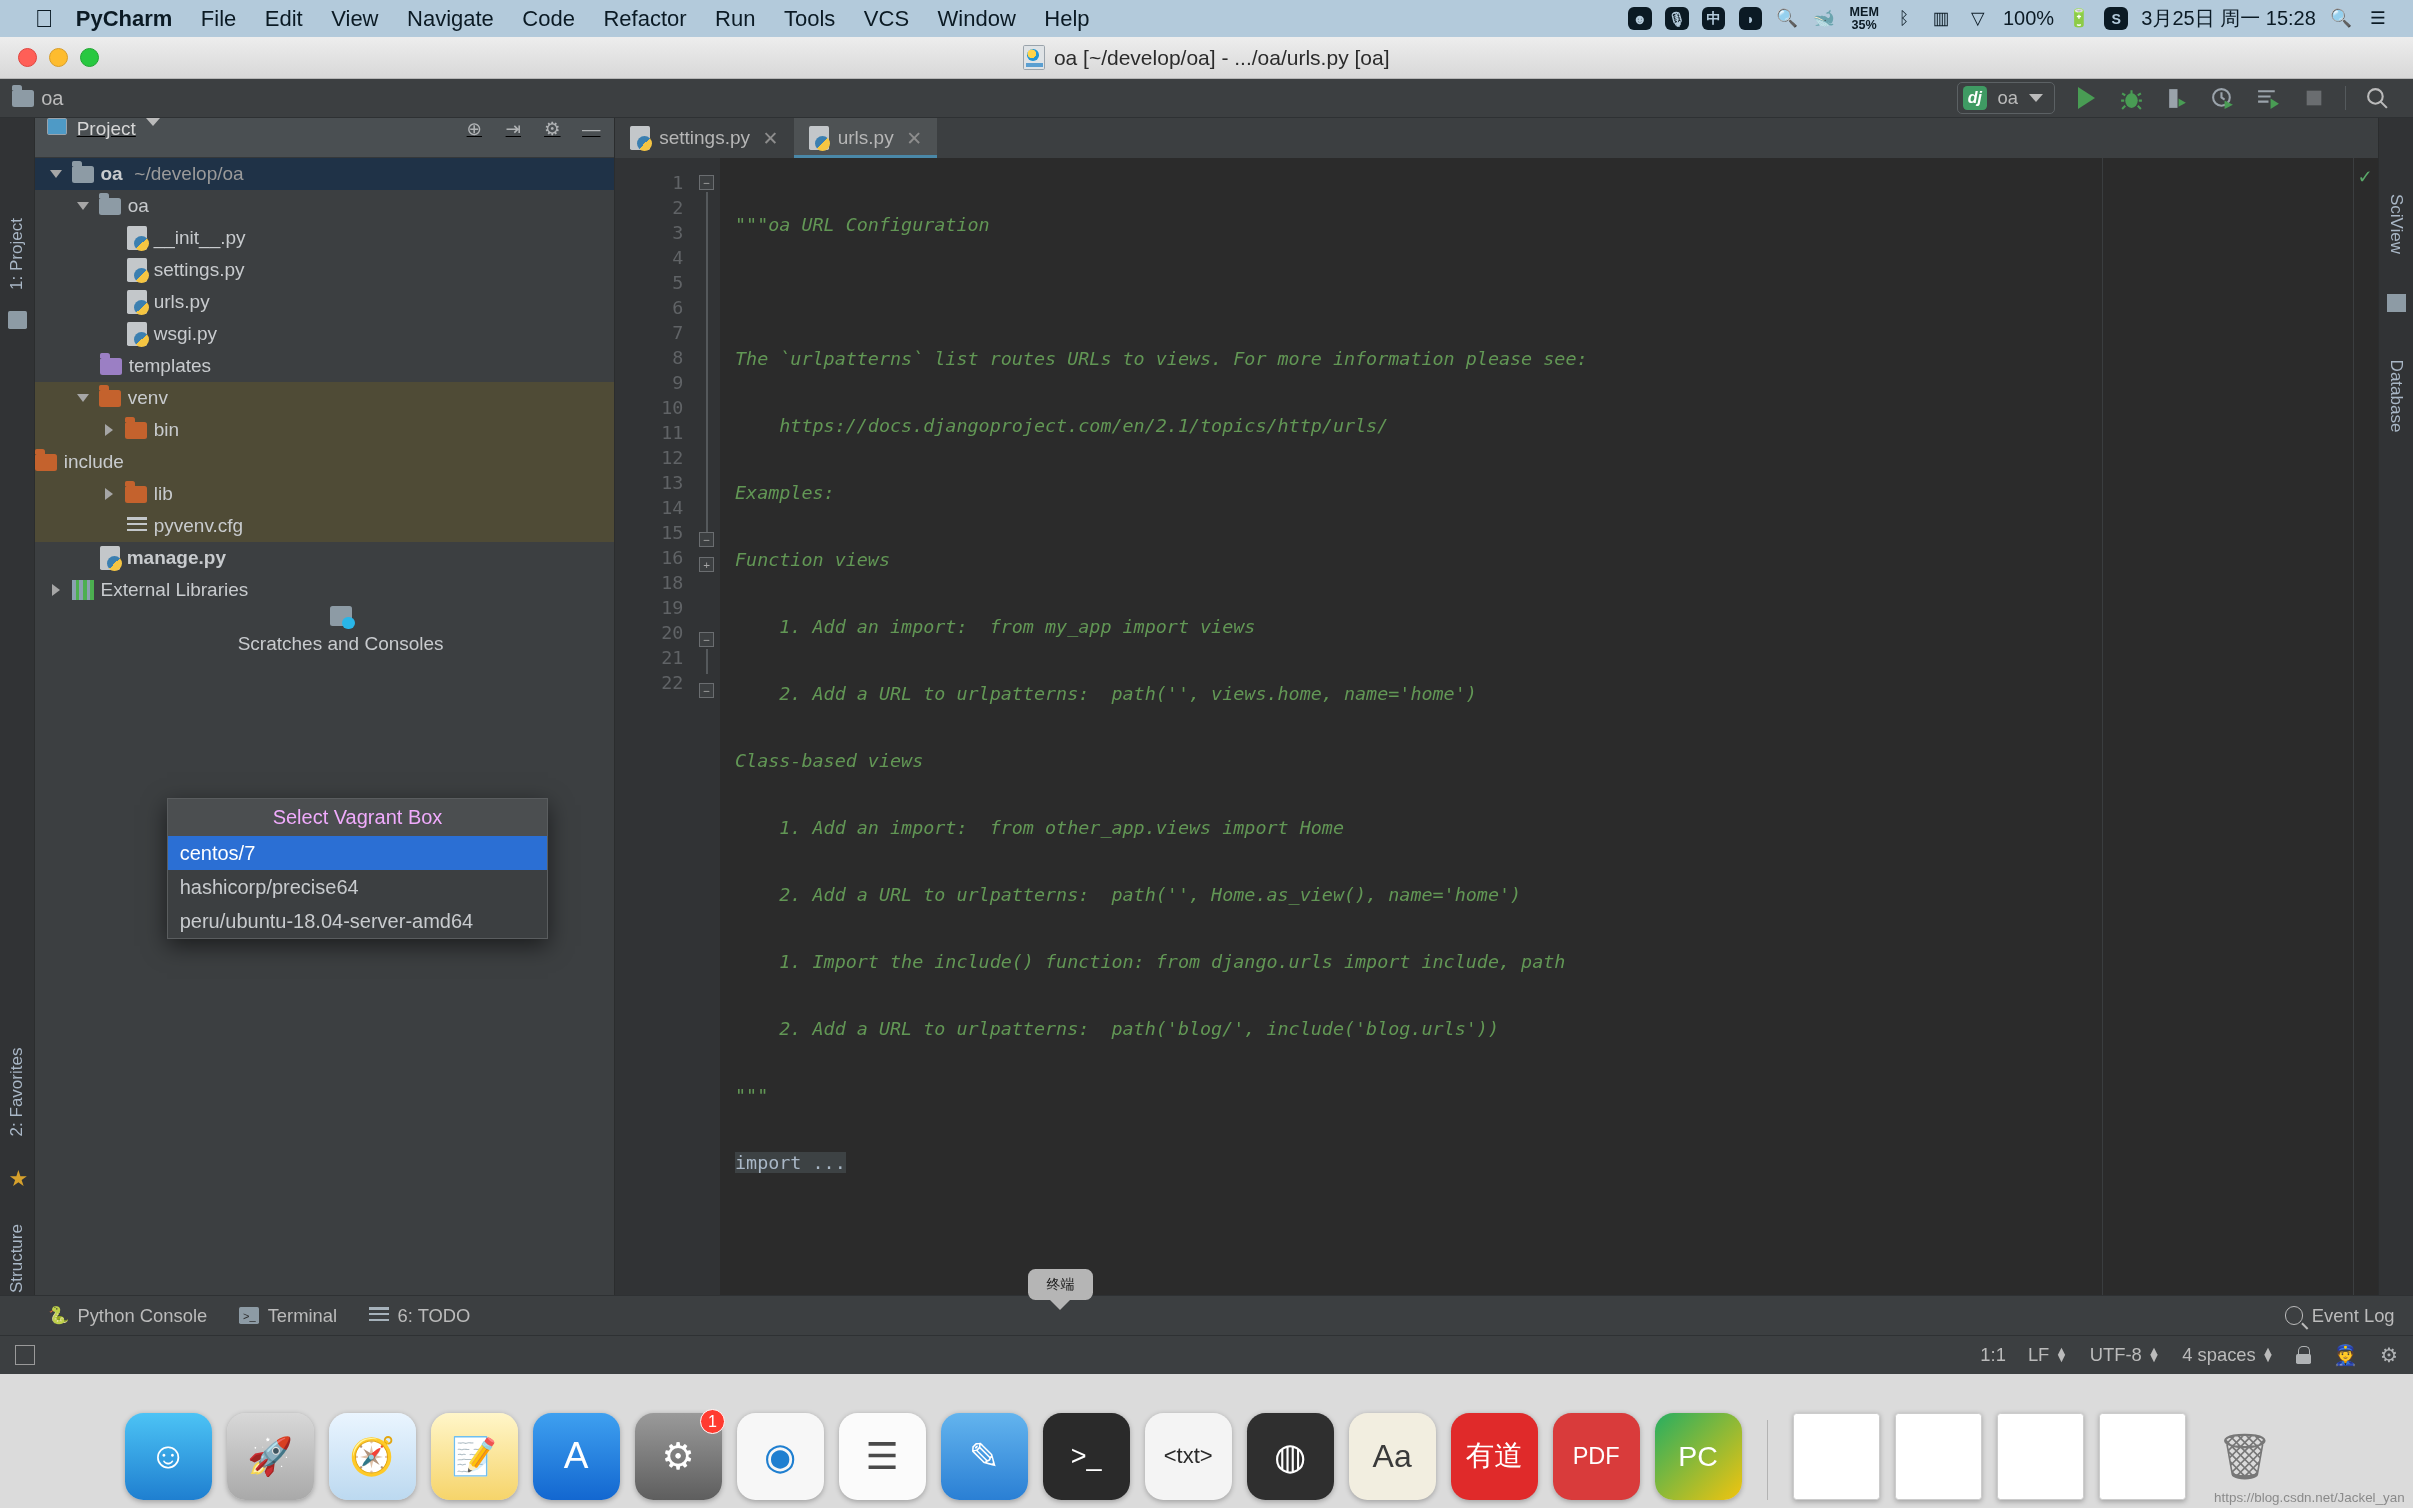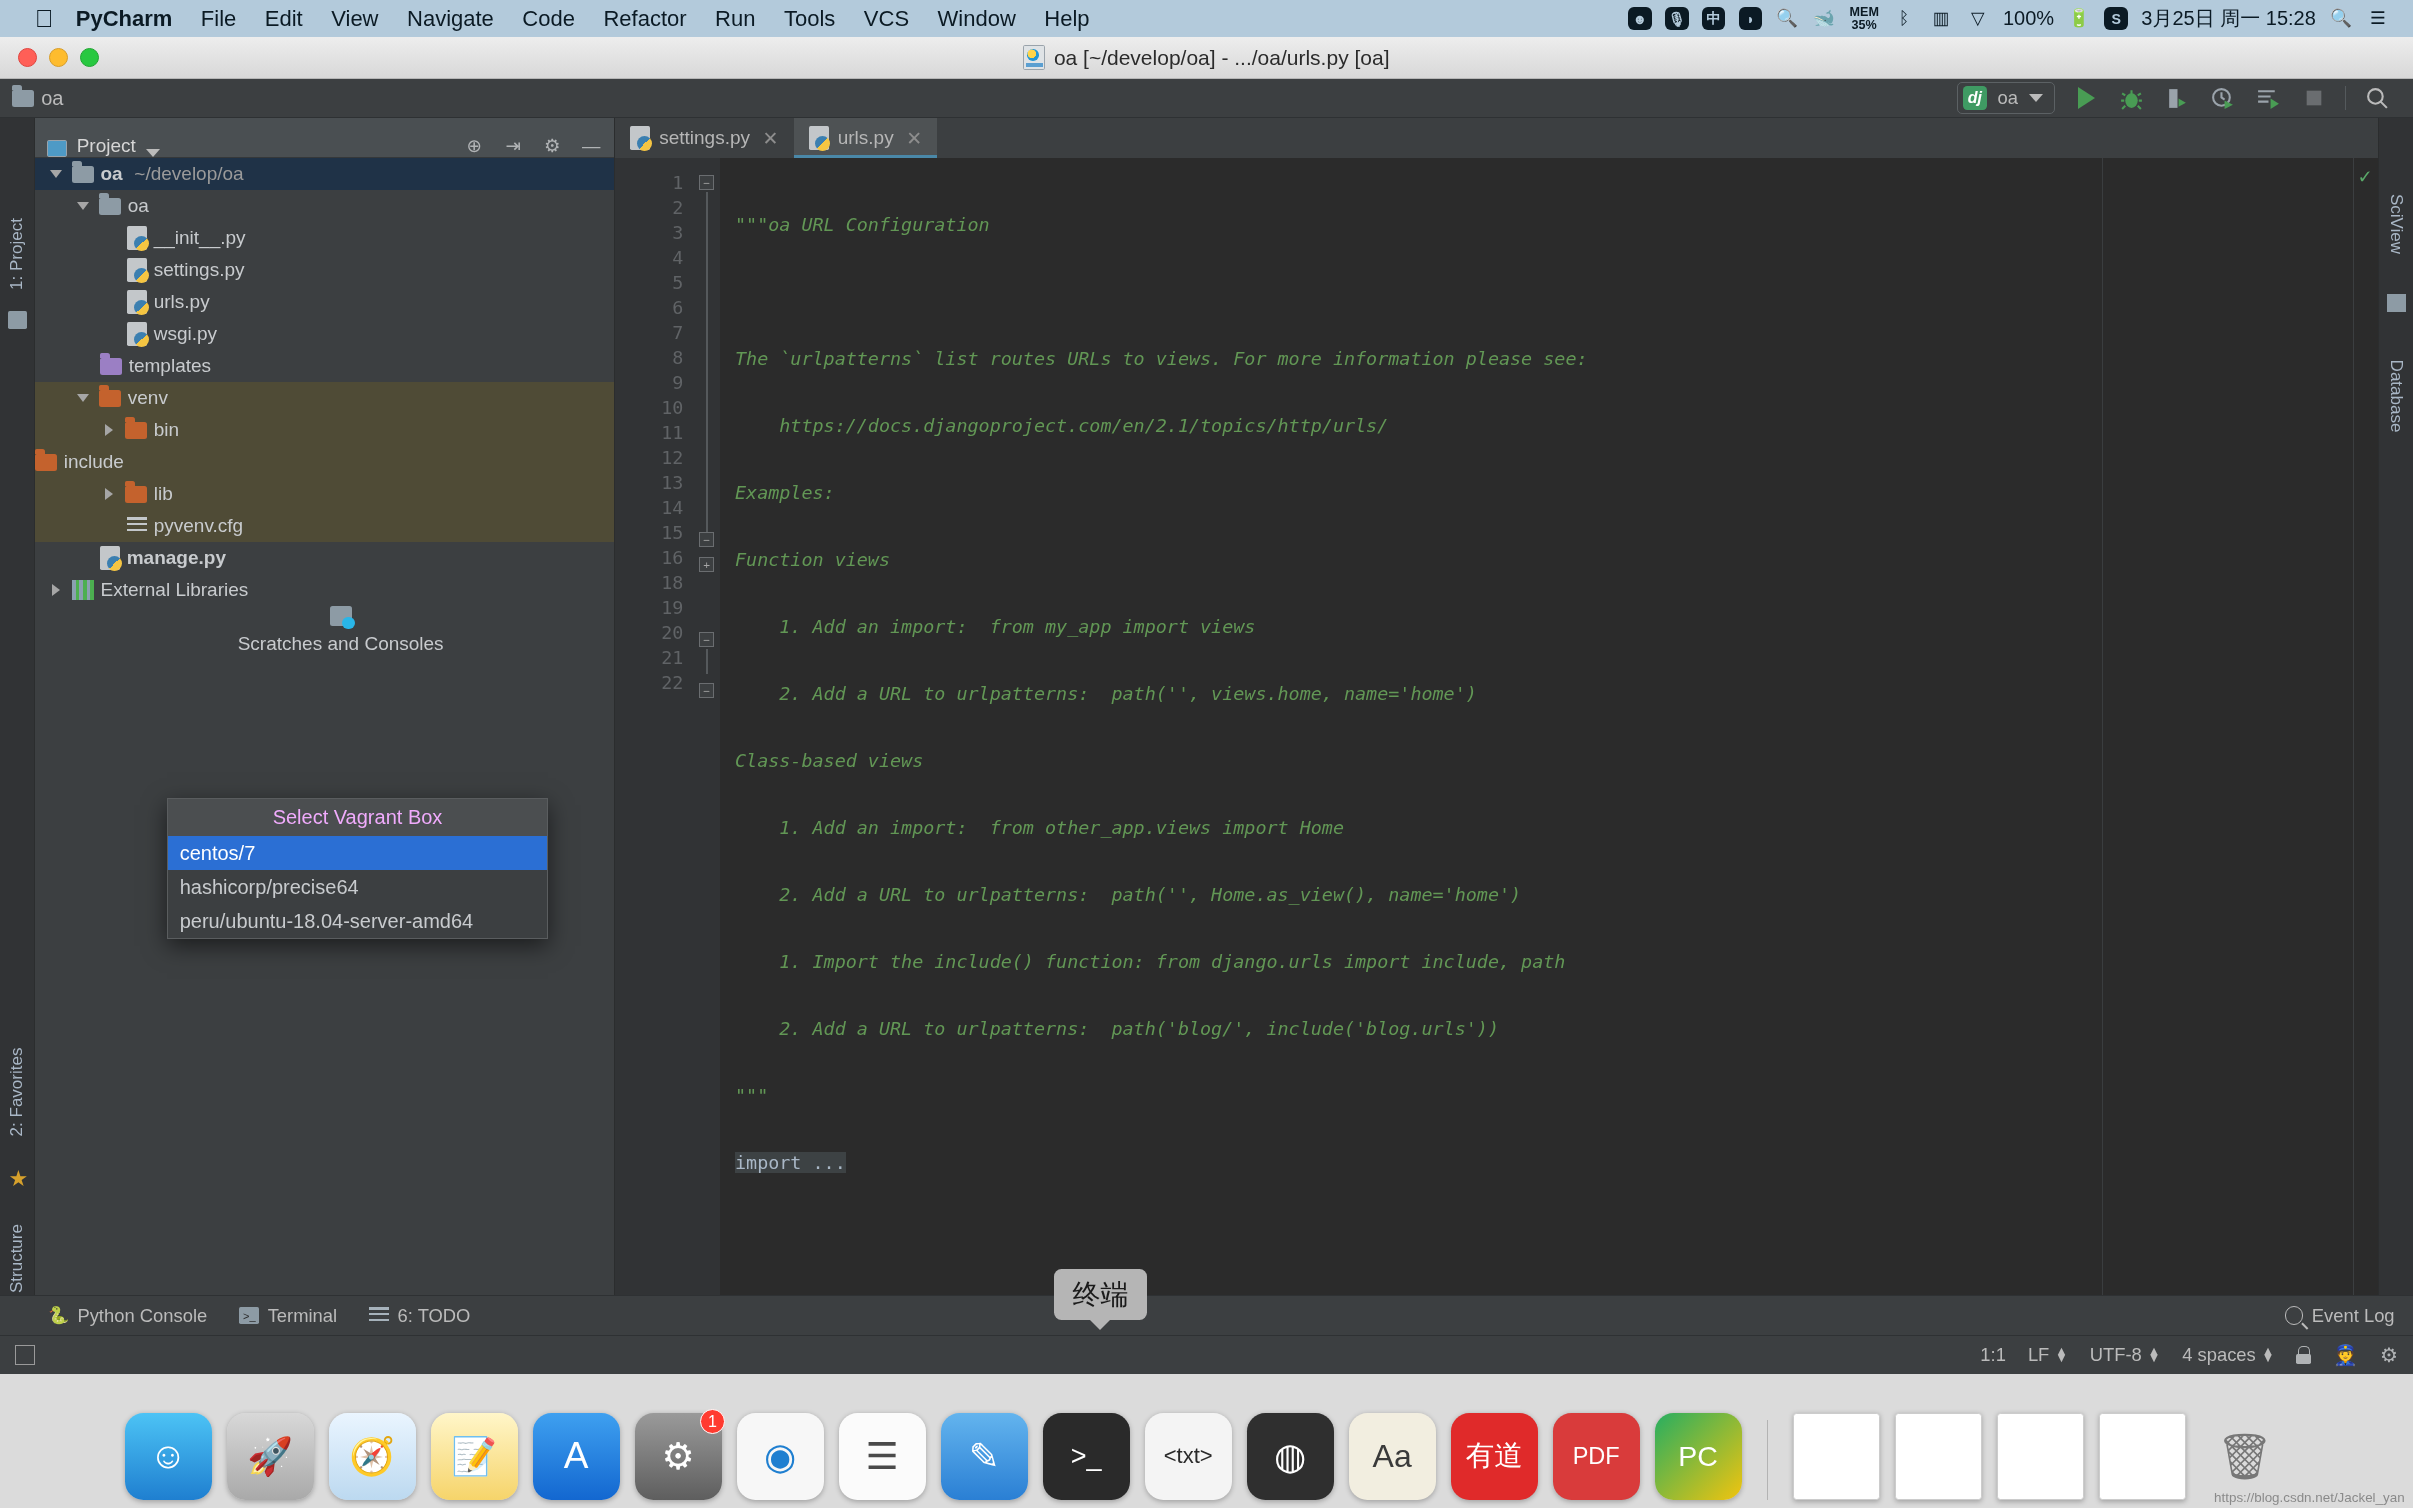--- a/index.html
+++ b/index.html
@@ -120,22 +120,22 @@
   }
   .vlabel.top { top: 126px; transform: translateX(-50%) rotate(-90deg); }
   .strip-ic { position:absolute; left:8.4px; width:18.4px; height:18.4px; }
 
   
   .project-panel {
     width: 580px; background: #3c3f41; display: flex; flex-direction: column;
     border-right: 0.8px solid #2b2d2e; flex: none; position: relative;
   }
   .panel-head {
-    height: 40px; background: #4a4f52; display: flex; align-items: flex-end;
-    padding: 0 11.7px; gap: 10px; border-bottom: 0.8px solid #35383a;
+    height: 40px; background: #4a4f52; display: flex; align-items: flex-start;
+    padding: 0 11.7px; gap: 10px; border-bottom: 0.8px solid #35383a; text-decoration: underline;
   }
   .panel-title { color: #d6d6d6; font-size: 19px; }
   .panel-sq { width: 20px; height: 17px; border: 1.7px solid #9aa3ab; border-radius: 1.7px; background:#4e9ac6; }
   .panel-head-right { margin-left: auto; display: flex; align-items: center; gap: 17px; }
   .phi { width: 22px; height: 22px; color:#b0b3b5; display:flex; align-items:center; justify-content:center; font-size:18.4px;}
 
   .tree { padding-top: 0; font-size: 19px; color: #c8cbce; }
   .trow {
     height: 32px; display: flex; align-items: center; gap: 6.7px;
     white-space: nowrap; padding-right: 6.7px;
@@ -230,22 +230,22 @@
   .bt-ic { width: 20px; height: 20px; display:inline-flex; align-items:center; justify-content:center; font-size:17px; color:#a6b2bb;}
   .term-ic { width:20px;height:17px;background:#8d9ba5;border-radius:1.7px;color:#2b2b2b;font-size:11px;
              display:flex;align-items:center;justify-content:center;}
   .todo-ic { width:20px;height:17px;
              background: repeating-linear-gradient(#a6b2bb 0 2.5px, transparent 2.5px 5.9px);}
   .evlog { margin-left:auto; display:flex; align-items:center; gap:8.4px; padding-right:18.4px; color:#bbbbbb; font-size:18.4px;}
   .mag { width:18.4px;height:18.4px;border:1.7px solid #bbbbbb;border-radius:50%;position:relative;}
   .mag::after{content:'';position:absolute;right:-5.9px;bottom:-3.4px;width:7.5px;height:1.7px;background:#bbbbbb;transform:rotate(45deg);}
 
   .tooltip {
-    position: absolute; left: 1054px; top: -27px;
-    background: #b5b5b5; color: #1a1a1a; font-size: 28px;
+    position: absolute; left: 1028px; top: -27px;
+    background: #b5b5b5; color: #1a1a1a; font-size: 14px;
     padding: 6.7px 18.4px; border-radius: 7.5px;
   }
   .tooltip::after {
     content:''; position:absolute; left:50%; transform:translateX(-50%);
     bottom:-9.2px; border-left:10px solid transparent; border-right:10px solid transparent;
     border-top:10px solid #b5b5b5;
   }
 
   .statusbar {
     height: 39px; background: #3c3f41; display:flex; align-items:center;

